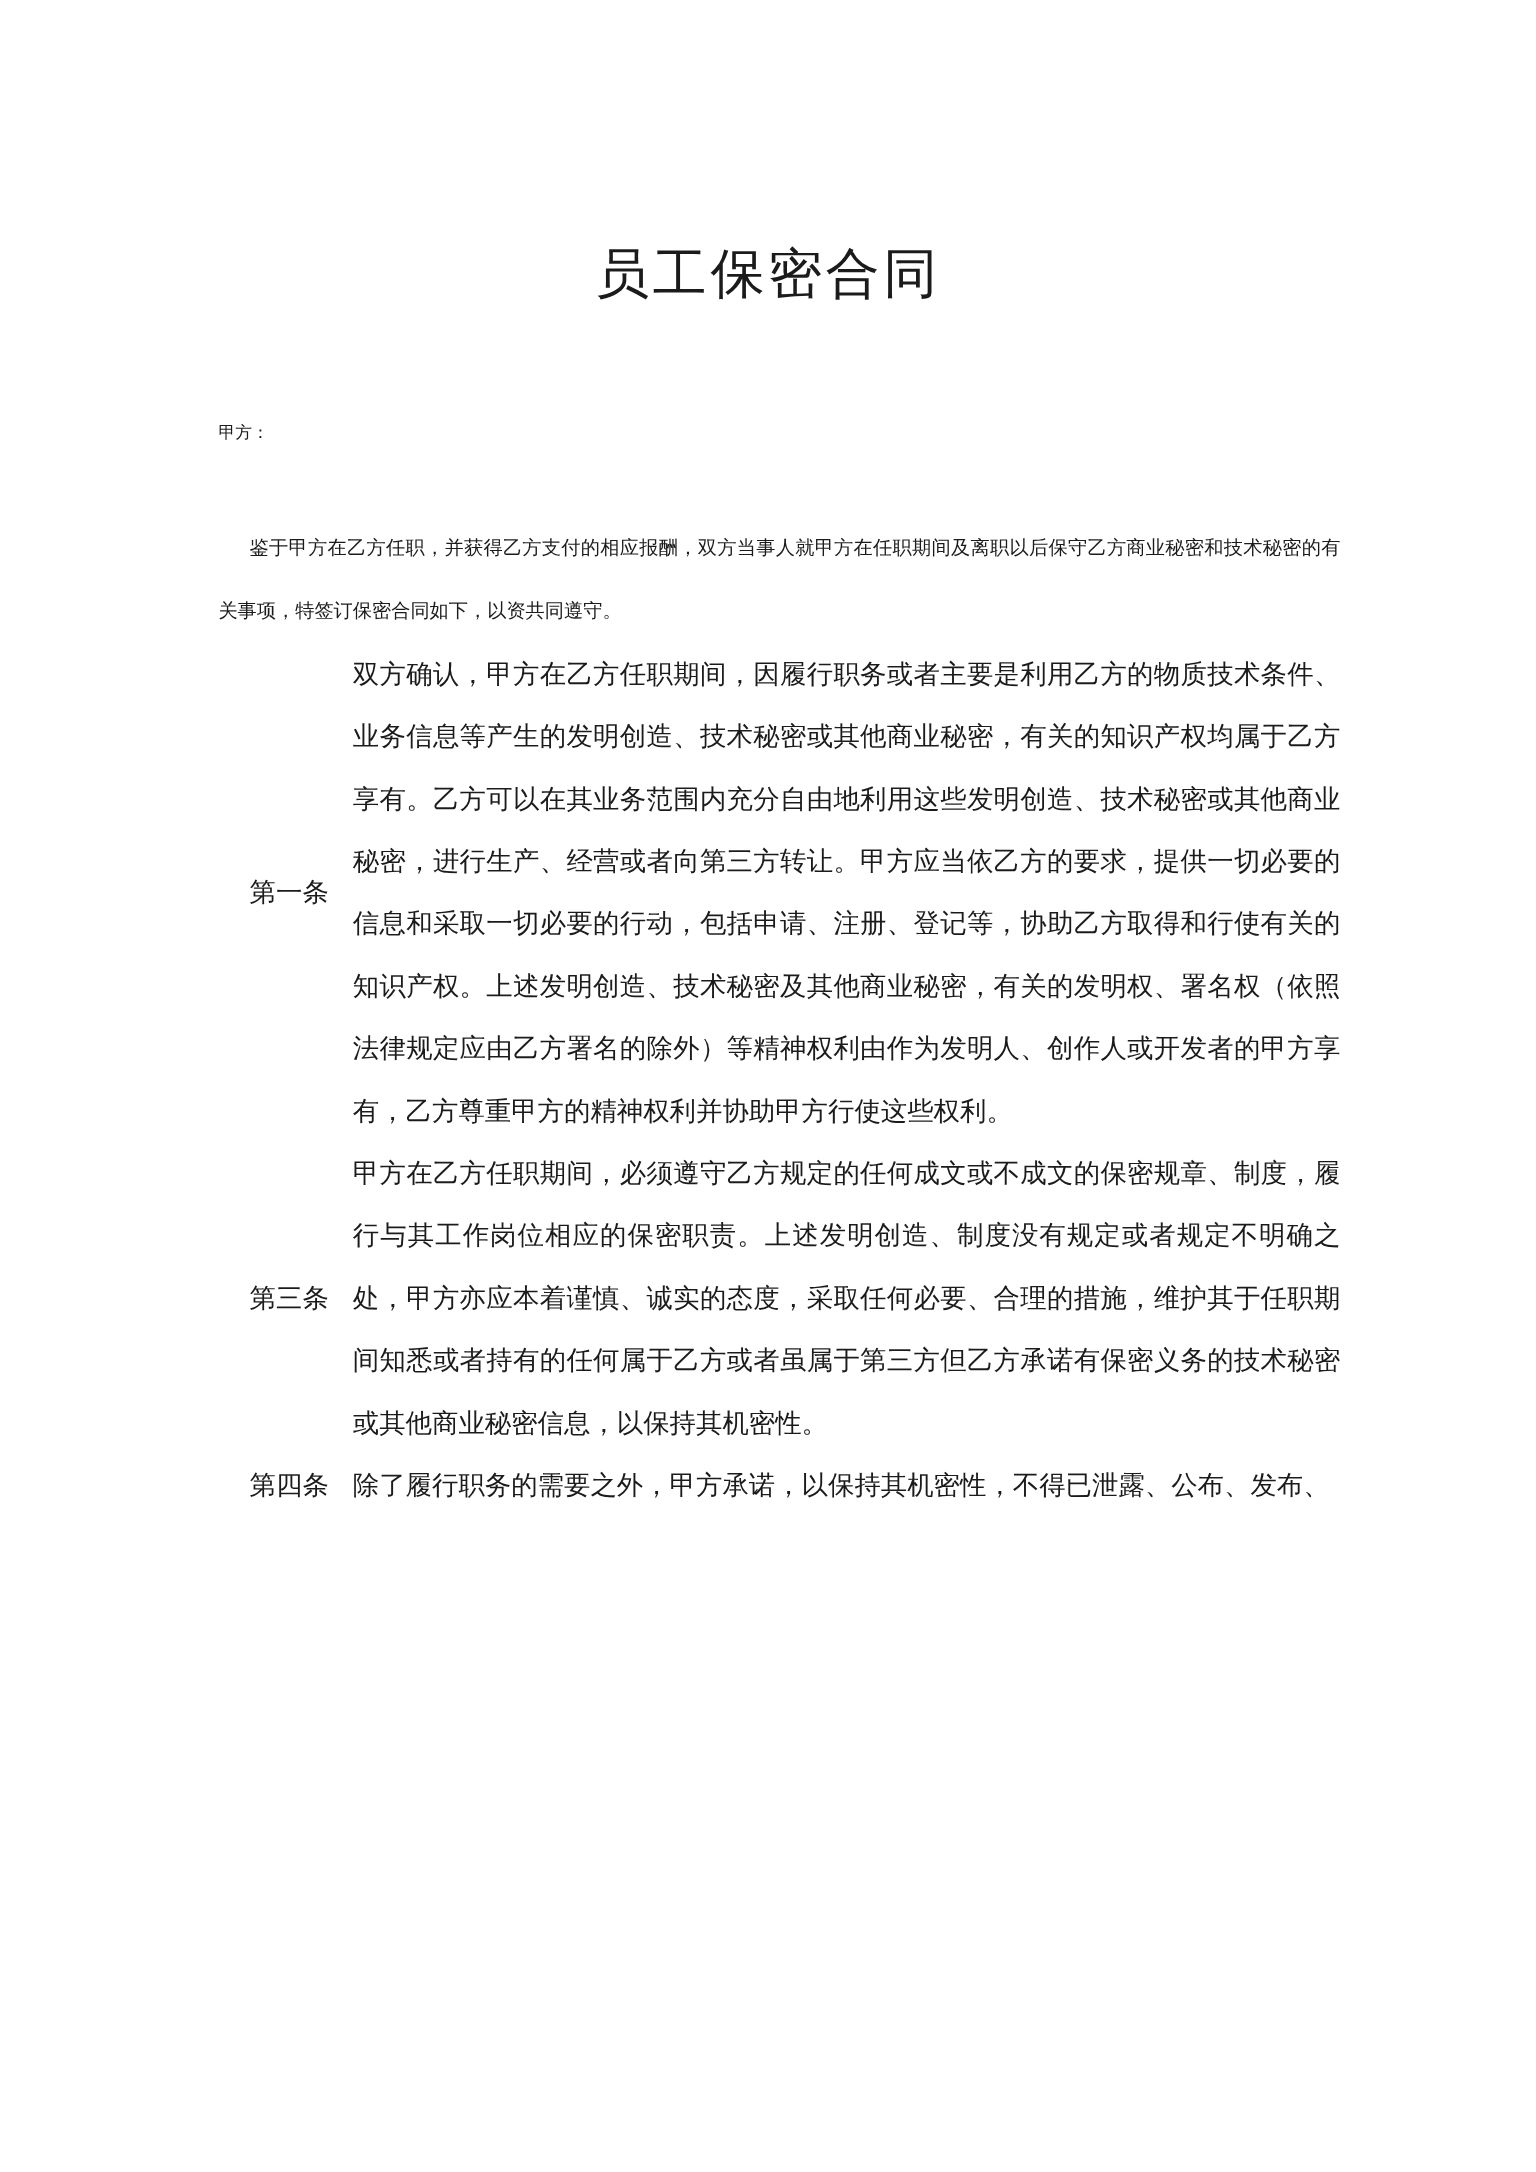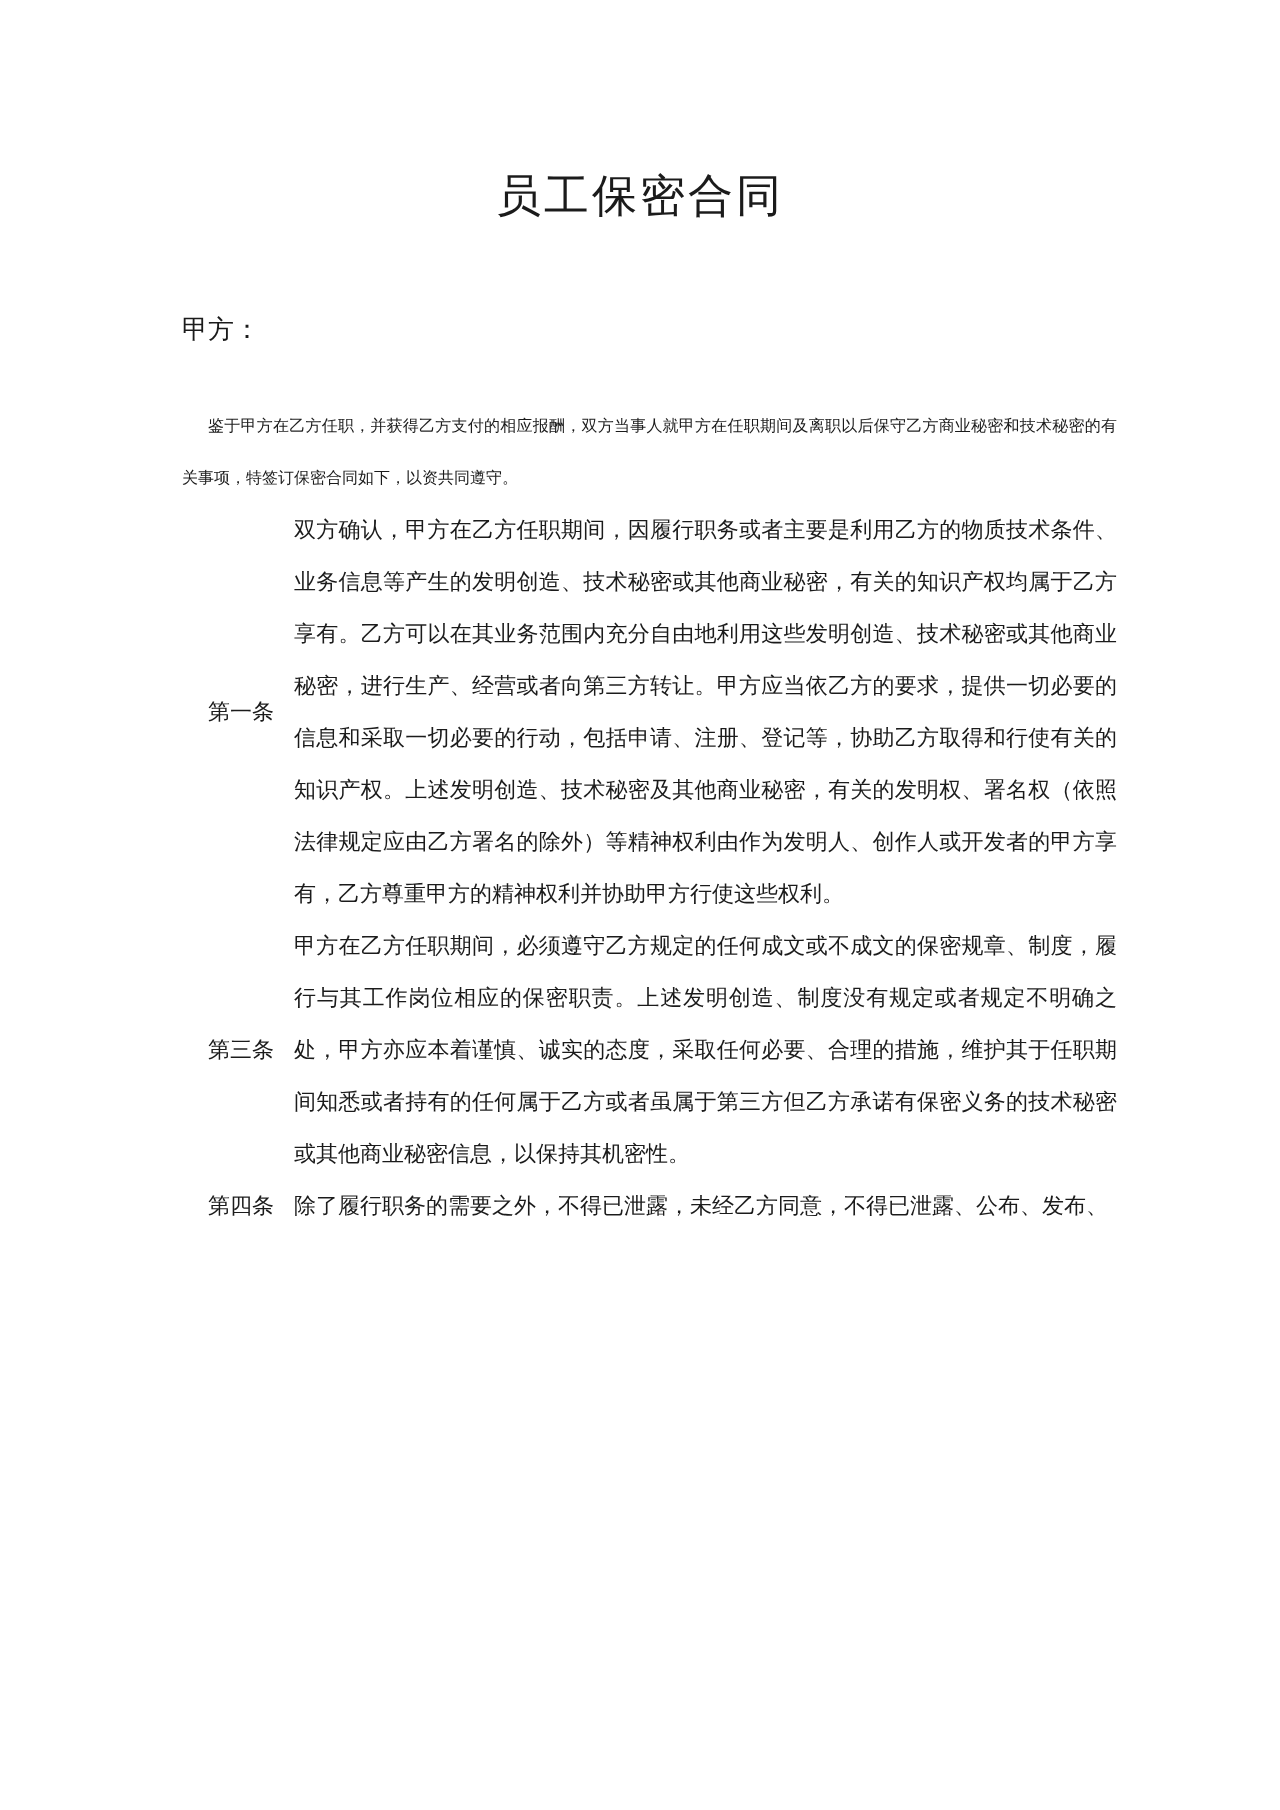--- a/index.html
+++ b/index.html
@@ -9,32 +9,33 @@
     height: 1810px;
     overflow: hidden;
     font-family: "Liberation Serif", "DejaVu Serif", serif;
   }
   .page {
     position: relative;
     width: 1280px;
     height: 1612px;
     background: #ffffff;
     color: #1b1b1b;
+    margin-top: 32px;
   }
   .doc-title {
     padding-top: 164px;
     text-align: center;
     font-size: 45px;
     font-weight: 400;
     letter-spacing: 3px;
     line-height: 64px;
   }
   .parties {
     margin: 76px 163px 0 182px;
-    font-size: 26px;
+    font-size: 14px;
     line-height: 52px;
   }
   .party-line { white-space: pre; }
   .preamble {
     margin: 44px 163px 0 182px;
     font-size: 16px;
     line-height: 52px;
     text-align: justify;
     text-indent: 26px;
   }
@@ -79,18 +80,18 @@
     </div>
 
 
     <div class="article">
       <span class="article-label">第三条</span>
       <p class="article-text">甲方在乙方任职期间，必须遵守乙方规定的任何成文或不成文的保密规章、制度，履行与其工作岗位相应的保密职责。上述发明创造、制度没有规定或者规定不明确之处，甲方亦应本着谨慎、诚实的态度，采取任何必要、合理的措施，维护其于任职期间知悉或者持有的任何属于乙方或者虽属于第三方但乙方承诺有保密义务的技术秘密或其他商业秘密信息，以保持其机密性。</p>
     </div>
 
     <div class="article">
       <span class="article-label">第四条</span>
-      <p class="article-text">除了履行职务的需要之外，不得已泄露，未经乙方同意，不得已泄露、公布、发布、</p>
+      <p class="article-text">除了履行职务的需要之外，甲方承诺，以保持其机密性，不得已泄露、公布、发布、</p>
     </div>
 
   </div>
 
 </div>
 
 </body></html>

